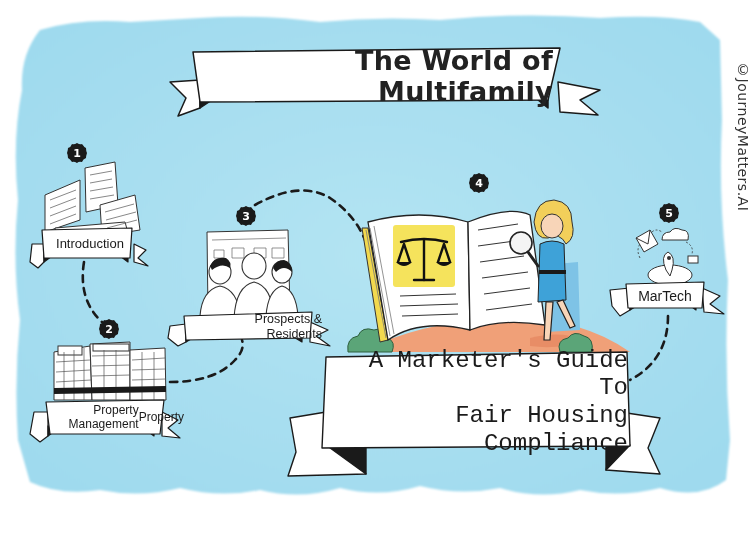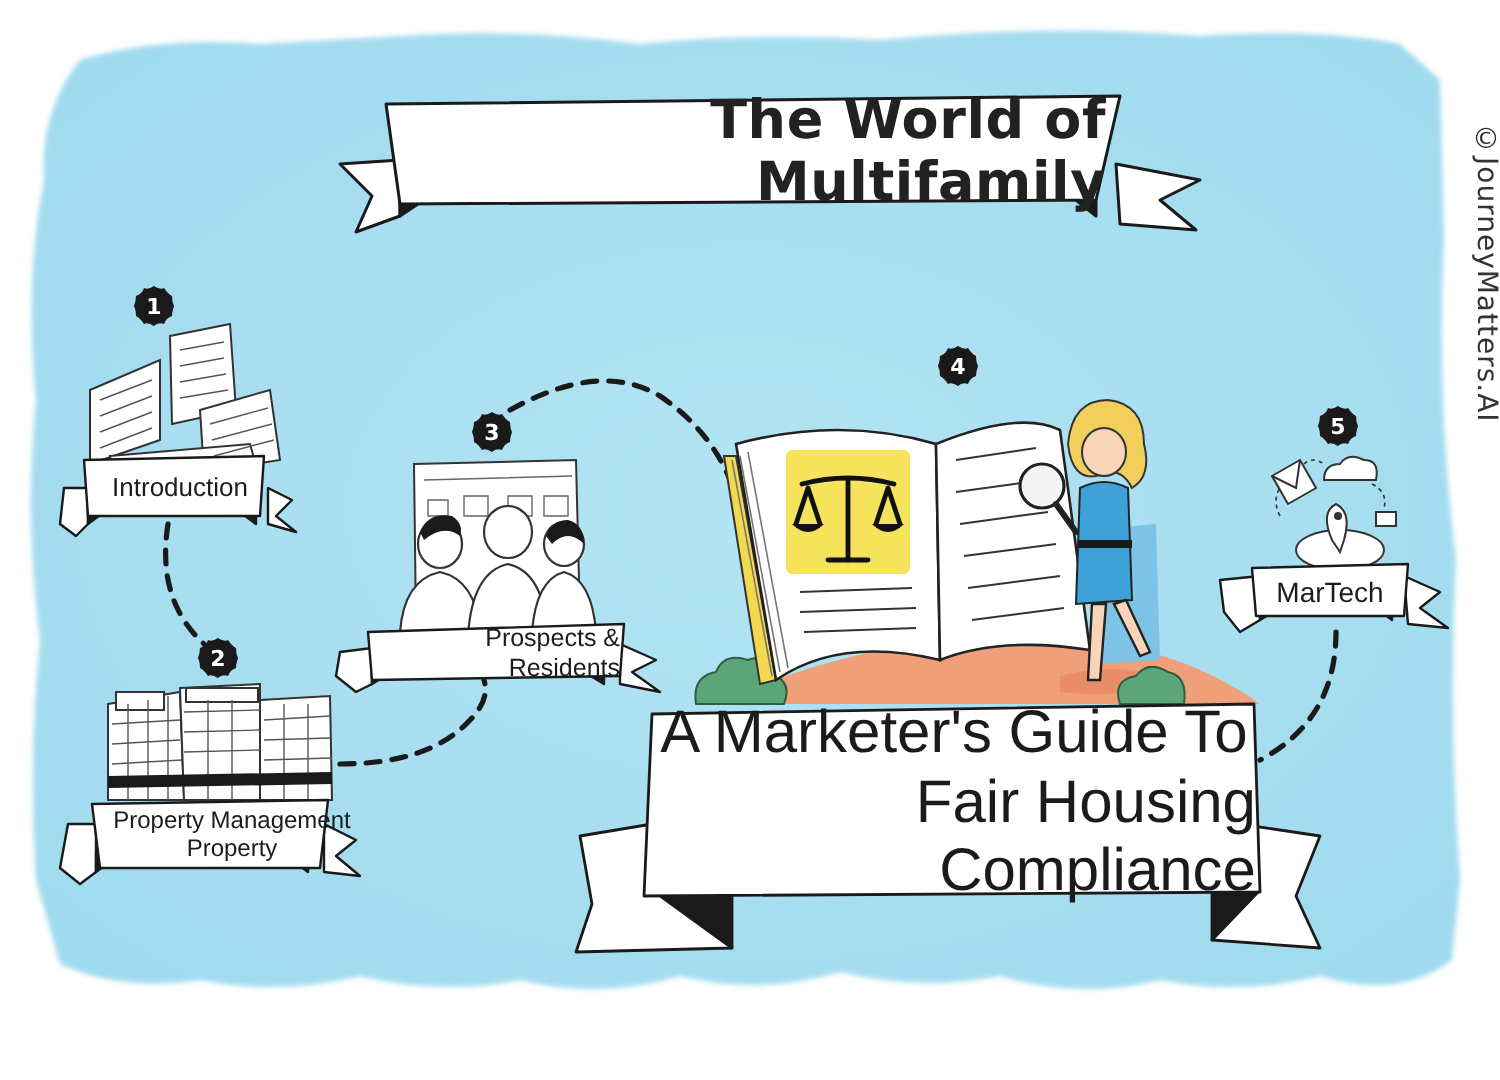--- a/index.html
+++ b/index.html
@@ -2,21 +2,21 @@
 <html><head>
 <meta charset="utf-8">
 <style>
   html,body{margin:0;padding:0;background:#ffffff;}
   body{width:750px;height:540px;position:relative;overflow:hidden;font-family:"DejaVu Sans",sans-serif;}
   .bg{position:absolute;left:0;top:0;width:750px;height:540px;}
   .layer{position:absolute;left:0;top:0;width:750px;height:540px;}
   .ribbon-text{position:absolute;display:flex;align-items:center;justify-content:center;text-align:right;color:#1b1b1b;line-height:1.15;}
   .title-text{font-family:"DejaVu Sans",sans-serif;font-weight:bold;font-size:27px;letter-spacing:0.3px;color:#222;}
   .node-label{font-family:"Liberation Sans",sans-serif;font-size:13px;}
-  .main-label{font-family:Liberation Sans, sans-serif;font-size:30px;}
+  .main-label{font-family:Liberation Mono, monospace;font-size:24px;}
   .badge{position:absolute;width:22px;height:22px;display:flex;align-items:center;justify-content:center;color:#fff;font-family:"DejaVu Sans",sans-serif;font-weight:bold;font-size:11px;}
   .badge svg{position:absolute;left:0;top:0;}
   .badge span{position:relative;}
   .copyright{position:absolute;left:721px;top:62px;width:30px;height:160px;writing-mode:vertical-rl;font-family:"DejaVu Sans",sans-serif;font-size:14px;color:#333;letter-spacing:0.5px;}
 </style>
 </head>
 <body>
 
 <svg class="bg" viewBox="0 0 750 540">
   <defs>
@@ -106,21 +106,21 @@
 </svg>
 <svg class="layer" viewBox="0 0 750 540">
   <g stroke="#1a1a1a" stroke-width="1.2" stroke-linejoin="round">
     <path fill="#fff" d="M34 412 L48 412 L48 436 L40 442 L30 434 Z"></path>
     <path fill="#fff" d="M162 412 L178 420 L168 428 L180 438 L162 436 Z"></path>
     <path fill="#1a1a1a" d="M48 426 L48 436 L56 430 Z"></path>
     <path fill="#1a1a1a" d="M154 426 L154 436 L146 430 Z"></path>
     <path fill="#fff" d="M46 402 L164 400 L160 434 L50 434 Z"></path>
   </g>
 </svg>
-<div class="ribbon-text node-label" style="left:48px;top:402px;width:136px;height:32px;flex-direction:column;font-size:12px;">
+<div class="ribbon-text node-label" style="left:48px;top:402px;width:136px;height:32px;flex-direction:row;font-size:12px;">
   <span>Property Management</span>
   <span>Property</span>
 </div>
 
 <div class="badge" style="left:235px;top:205px;">
   <svg width="22" height="22" viewBox="0 0 22 22">
       <path fill="#1a1a1a" d="M11 1 Q14 3 16 2 Q18 5 20 6 Q20 9 21 11 Q20 14 20 16 Q17 17 16 20 Q13 19 11 21 Q8 19 6 20 Q4 17 2 16 Q2 13 1 11 Q2 8 2 6 Q5 5 6 2 Q8 3 11 1Z"></path>
     </svg>
   <span>3</span>
 </div>
@@ -144,21 +144,21 @@
 </svg>
 <svg class="layer" viewBox="0 0 750 540">
   <g stroke="#1a1a1a" stroke-width="1.2" stroke-linejoin="round">
     <path fill="#fff" d="M170 326 L186 324 L186 342 L178 346 L168 338 Z"></path>
     <path fill="#fff" d="M310 322 L328 330 L316 336 L330 346 L310 342 Z"></path>
     <path fill="#1a1a1a" d="M186 334 L186 342 L196 336 Z"></path>
     <path fill="#1a1a1a" d="M302 334 L302 342 L292 336 Z"></path>
     <path fill="#fff" d="M184 316 L312 312 L310 338 L186 340 Z"></path>
   </g>
 </svg>
-<div class="ribbon-text node-label" style="left:186px;top:314px;width:124px;height:25px;font-size:12.5px;">Prospects &amp; Residents</div>
+<div class="ribbon-text node-label" style="left:186px;top:314px;width:124px;height:25px;font-size:12.5px;padding-left:12px;">Prospects &amp; Residents</div>
 
 <div class="badge" style="left:468px;top:172px;">
   <svg width="22" height="22" viewBox="0 0 22 22">
       <path fill="#1a1a1a" d="M11 1 Q14 3 16 2 Q18 5 20 6 Q20 9 21 11 Q20 14 20 16 Q17 17 16 20 Q13 19 11 21 Q8 19 6 20 Q4 17 2 16 Q2 13 1 11 Q2 8 2 6 Q5 5 6 2 Q8 3 11 1Z"></path>
     </svg>
   <span>4</span>
 </div>
 <svg class="layer" viewBox="0 0 750 540">
 
   <path fill="#f0a078" d="M360 352 Q420 322 500 318 Q580 316 630 352 Z"></path>

